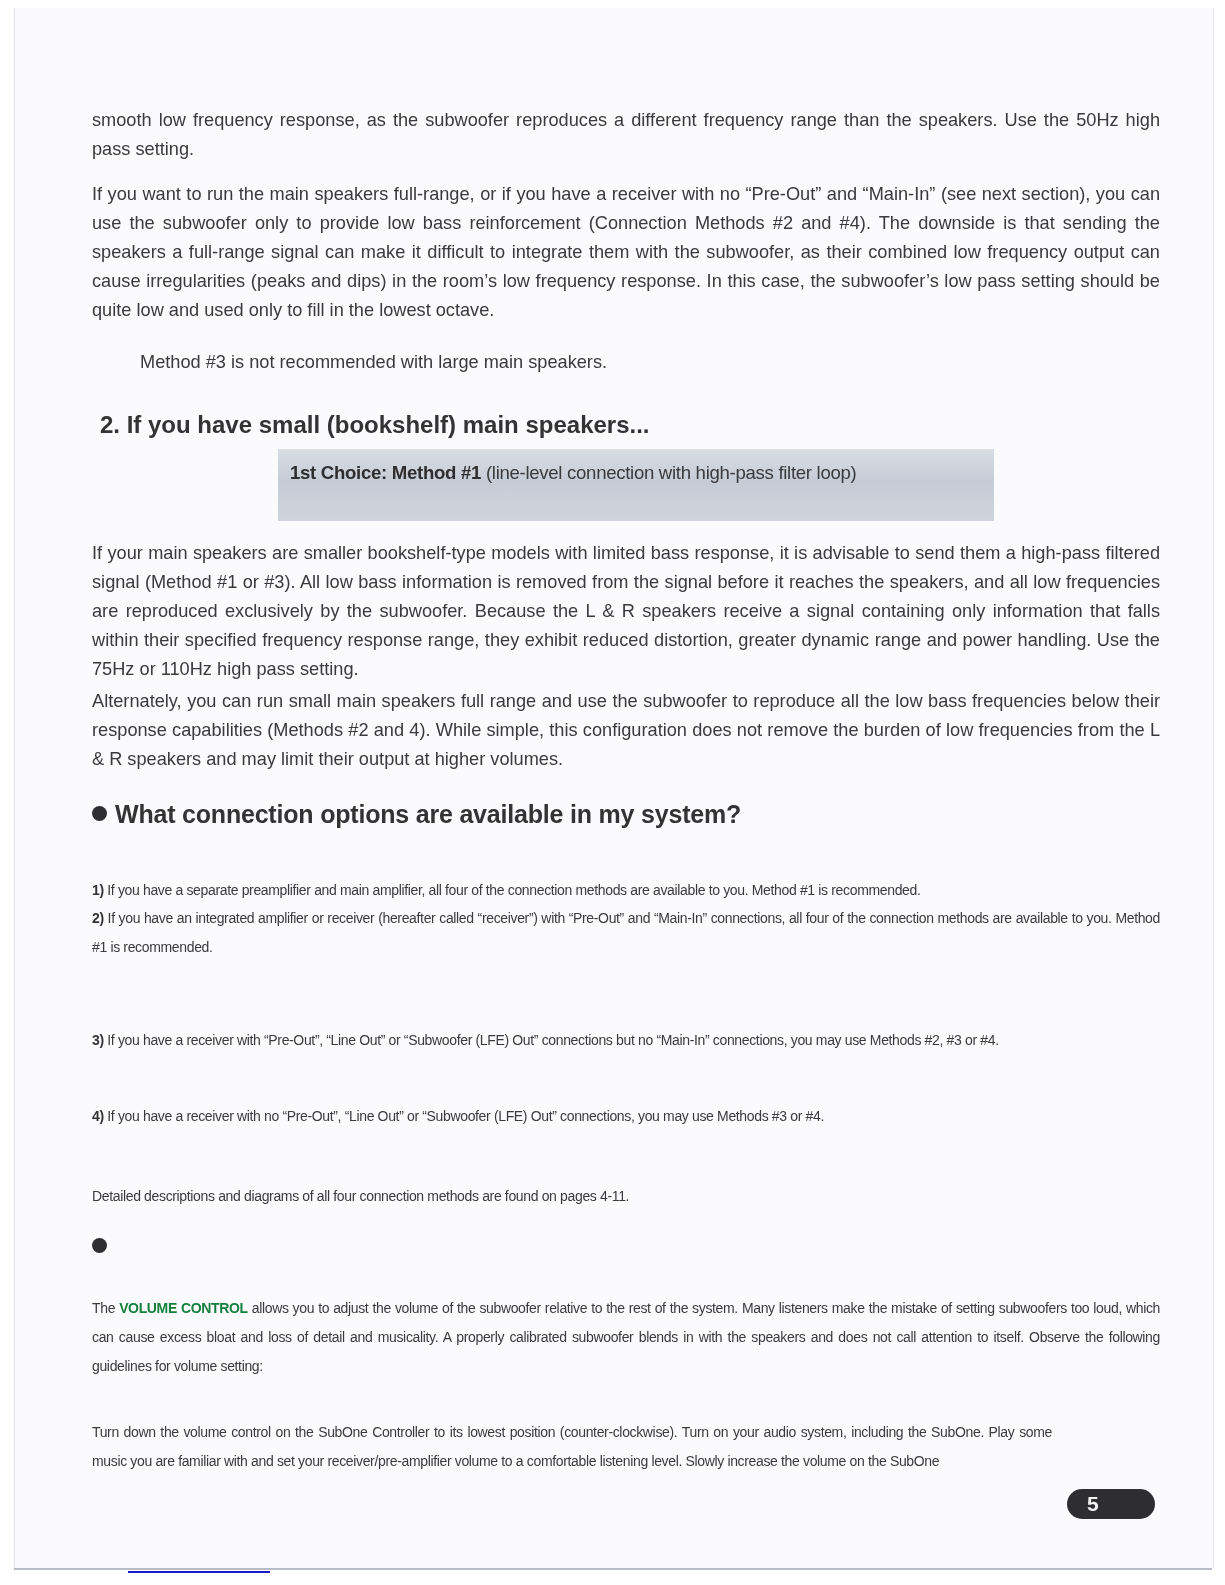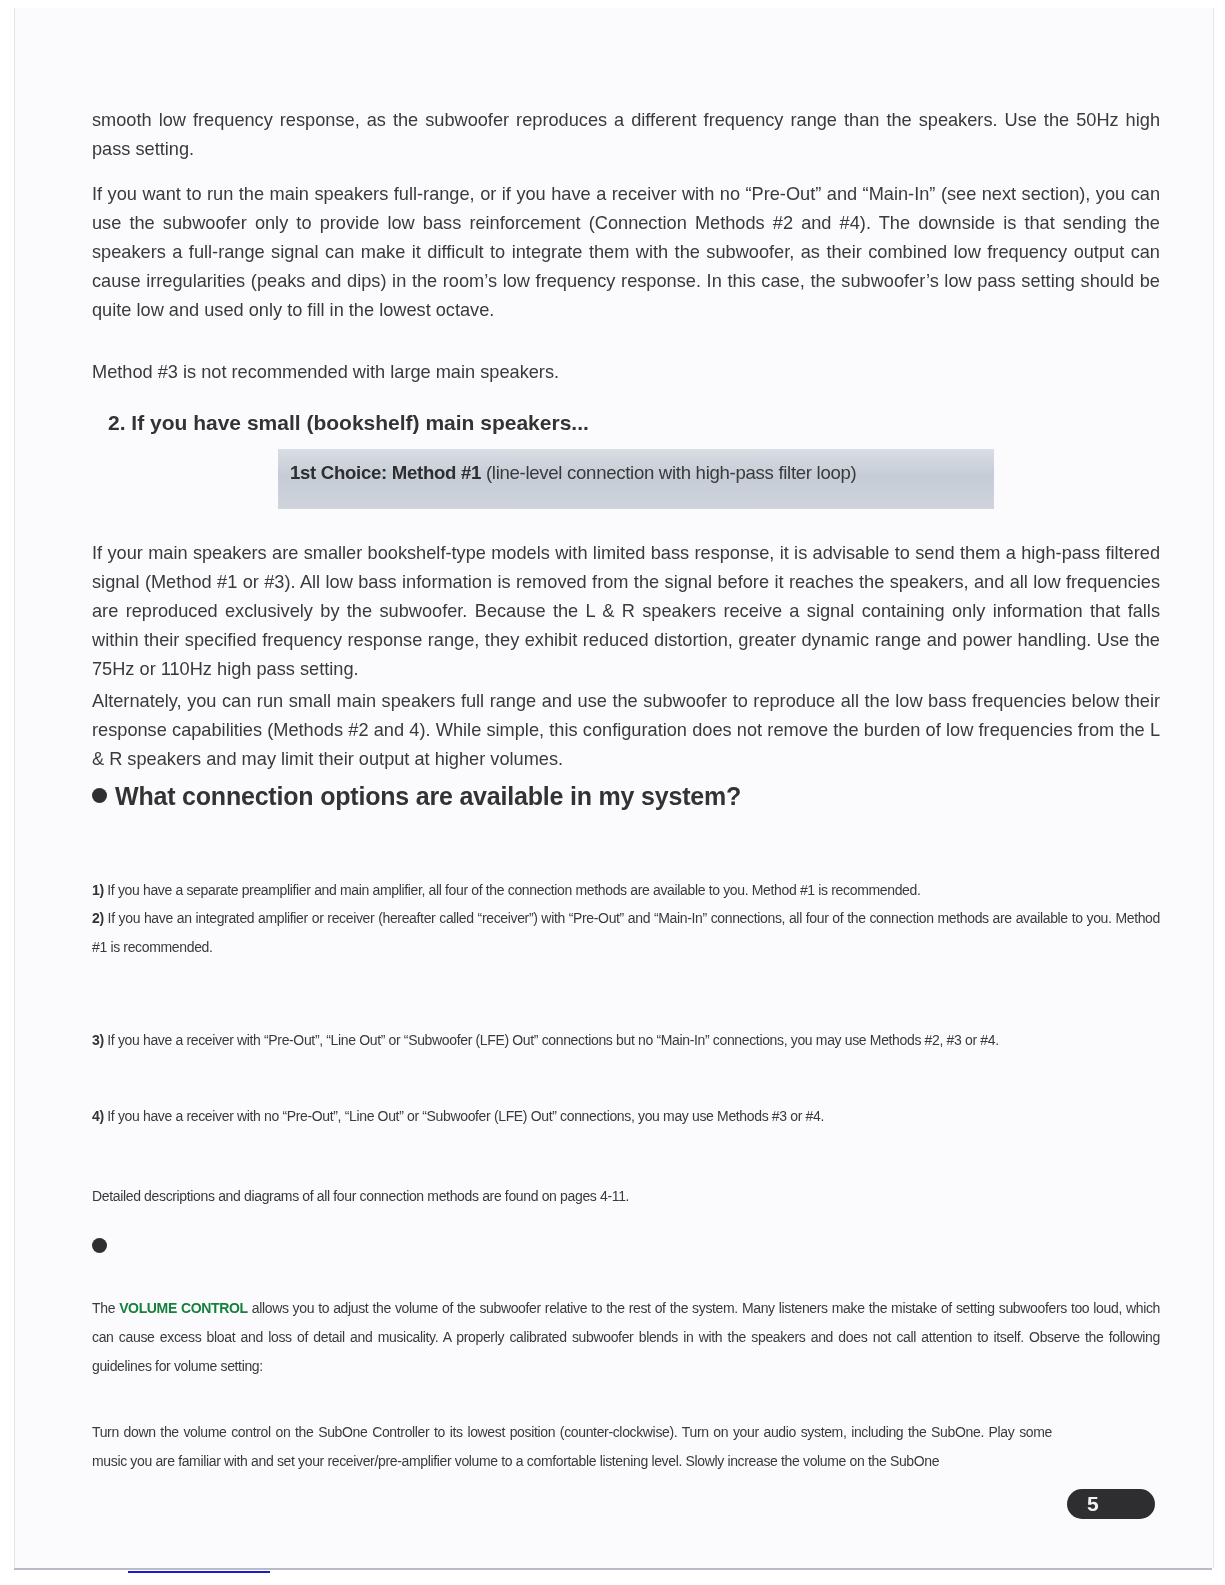--- a/index.html
+++ b/index.html
@@ -26,32 +26,32 @@
   .content { position: absolute; left: 92px; top: 0; width: 1068px; }
   .p {
     position: absolute; left: 0; width: 1068px;
     font-size: 18.2px; line-height: 29px;
     text-align: justify; text-align-last: left;
     color: #3a3a3c;
   }
   .p.condensed { letter-spacing: -0.35px; font-size: 14px; }
   .p b { color: #15803d; }
   .sub-heading {
-    position: absolute; left: 16px; font-size: 21px; font-weight: bold; color: #333;
+    position: absolute; left: 8px; font-size: 24px; font-weight: bold; color: #333;
   }
   .section-heading {
     position: absolute; left: 0; font-size: 25px; font-weight: bold; color: #333;
     letter-spacing: -0.2px;
   }
   .bullet {
     display: inline-block; width: 15px; height: 15px; border-radius: 50%;
     background: #2f2f31; margin-right: 8px; vertical-align: 2px;
   }
   .choice-box {
-    position: absolute; left: 186px; top: 449px; width: 716px; height: 60px;
+    position: absolute; left: 186px; top: 449px; width: 716px; height: 72px;
     background: linear-gradient(180deg, #d9dde4 0%, #c6ccd6 45%, #cfd4dc 100%);
     box-sizing: border-box; padding: 12px 16px 0 12px;
   }
   .choice-line { font-size: 18.6px; line-height: 24px; color: #3a3a3c; letter-spacing: -0.3px; white-space: nowrap; }
   .choice-line b { color: #2e2e30; }
   .page-badge {
     position: absolute; left: 1067px; top: 1489px; width: 88px; height: 30px;
     background: #2e2e30; border-radius: 15px; color: #f2f2f2;
     font-weight: bold; font-size: 21px; line-height: 30px; box-sizing: border-box; padding-left: 20px;
   }
@@ -61,35 +61,35 @@
 <body>
 
 <div class="page"></div>
 <div class="page-bottom-edge"></div>
 <div class="scan-blue-mark"></div>
 
 <div class="content">
 
   <div class="p" style="top:106px;">smooth low frequency response, as the subwoofer reproduces a different frequency range than the speakers. Use the 50Hz high pass setting.</div>
   <div class="p" style="top:180px;">If you want to run the main speakers full-range, or if you have a receiver with no “Pre-Out” and “Main-In” (see next section), you can use the subwoofer only to provide low bass reinforcement (Connection Methods #2 and #4).  The downside is that sending the speakers a full-range signal can make it difficult to integrate them with the subwoofer, as their combined low frequency output can cause irregularities (peaks and dips) in the room’s low frequency response.  In this case, the subwoofer’s low pass setting should be quite low and used only to fill in the lowest octave.</div>
-  <div class="p" style="top:358px;">Method #3 is not recommended with large main speakers.</div>
+  <div class="p" style="top:348px;margin-left:48px;">Method #3 is not recommended with large main speakers.</div>
 
   <div class="sub-heading" style="top:411px;">2. If you have small (bookshelf) main speakers...</div>
 
   <div class="choice-box">
     <div class="choice-line">
       <b>1st Choice: Method #1</b>
       <span>(line-level connection with high-pass filter loop)</span>
     </div>
   </div>
 
   <div class="p" style="top:539px;">If your main speakers are smaller bookshelf-type models with limited bass response, it is advisable to send them a high-pass filtered signal (Method #1 or #3).  All low bass information is removed from the signal before it reaches the speakers, and all low frequencies are reproduced exclusively by the subwoofer.  Because the L &amp; R speakers receive a signal containing only information that falls within their specified frequency response range, they exhibit reduced distortion, greater dynamic range and power handling.  Use the 75Hz or 110Hz high pass setting.</div>
   <div class="p" style="top:687px;">Alternately, you can run small main speakers full range and use the subwoofer to reproduce all the low bass frequencies below their response capabilities (Methods #2 and 4).  While simple, this configuration does not remove the burden of low frequencies from the L &amp; R speakers and may limit their output at higher volumes.</div>
 
-  <div class="section-heading" style="top:782px;text-align:center;">
+  <div class="section-heading" style="top:800px;text-align:center;">
     <span class="bullet"></span><span>What connection options are available in my system?</span>
   </div>
 
   <div class="p condensed" style="top:876px;"><span class="item-num">1)</span><span> If you have a separate preamplifier and main amplifier, all four of the connection methods are available to you.  Method #1 is recommended.</span></div>
   <div class="p condensed" style="top:904px;"><span class="item-num">2)</span><span> If you have an integrated amplifier or receiver (hereafter called “receiver”) with “Pre-Out” and “Main-In” connections, all four of the connection methods are available to you.  Method #1 is recommended.</span></div>
   <div class="p condensed" style="top:1026px;"><span class="item-num">3)</span><span> If you have a receiver with “Pre-Out”, “Line Out” or “Subwoofer (LFE) Out” connections but no “Main-In” connections, you may use Methods #2, #3 or #4.</span></div>
   <div class="p condensed" style="top:1102px;"><span class="item-num">4)</span><span> If you have a receiver with no “Pre-Out”, “Line Out” or “Subwoofer (LFE) Out” connections, you may use Methods #3 or #4.</span></div>
   <div class="p condensed" style="top:1182px;">Detailed descriptions and diagrams of all four connection methods are found on pages 4-11.</div>
 
   <div class="section-heading" style="top:1232px;">

